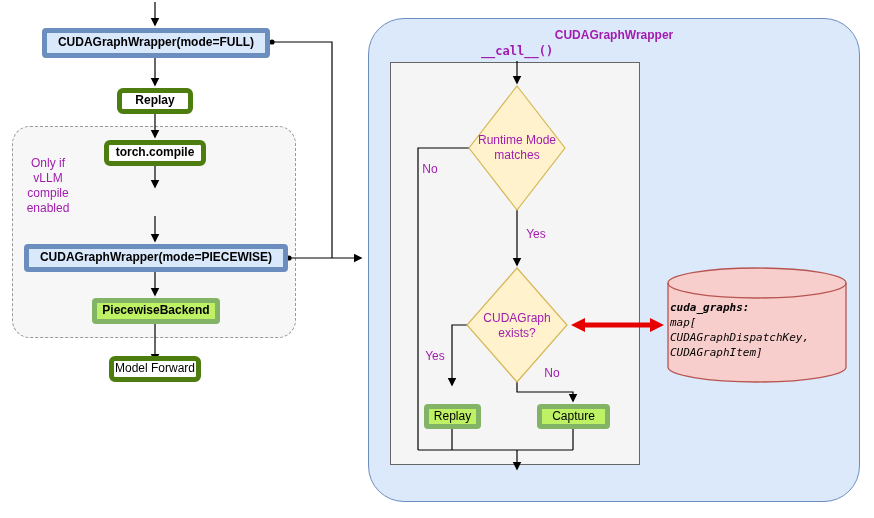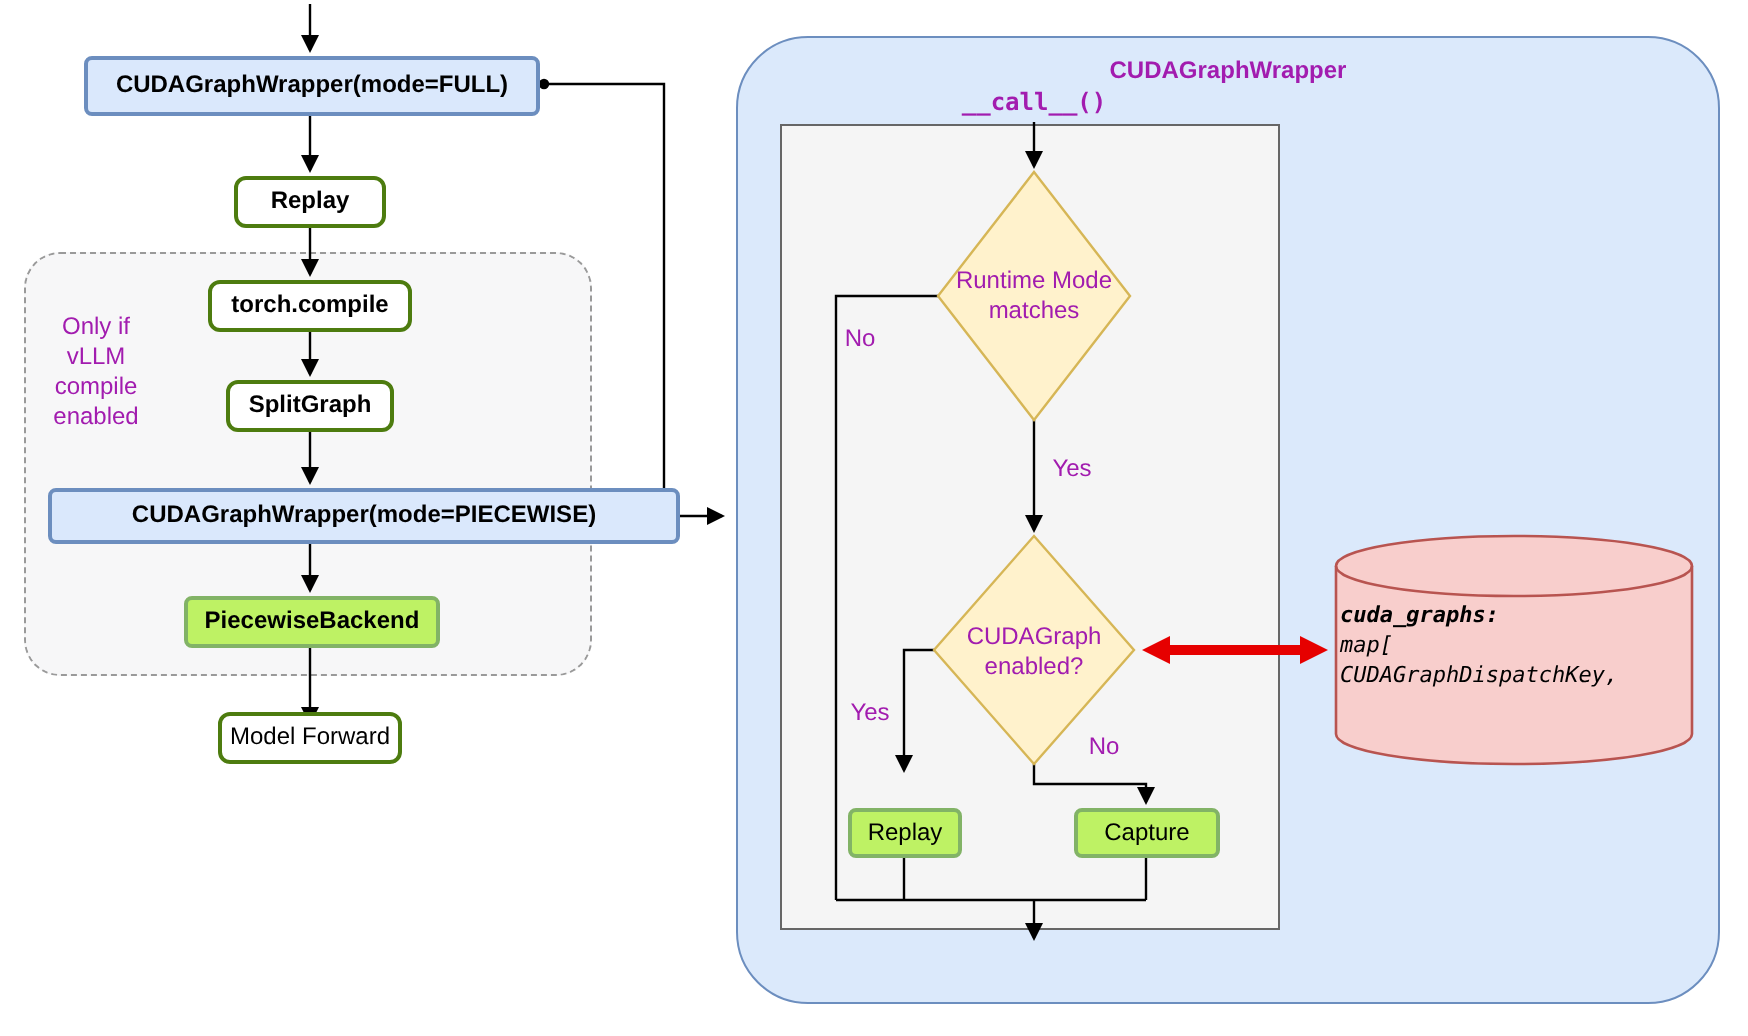--- a/index.html
+++ b/index.html
@@ -1,21 +1,21 @@
 <!DOCTYPE html>
 <html><head>
 <meta charset="utf-8">
 <style>
   * { margin:0; padding:0; box-sizing:border-box; }
   html,body { background:#ffffff; font-family:"Liberation Sans", sans-serif; }
   .stage { position:relative; width:874px; height:518px; background:#ffffff; overflow:hidden; }
   .node {
     position:absolute; display:flex; align-items:center; justify-content:center;
     text-align:center; font-size:12px; color:#000; background:#fff;
-    border:2px solid #4d7c0f; line-height:1.15;
+    border:5px solid #4d7c0f; line-height:1.15;
   }
   .bold { font-weight:bold; }
   .blue  { background:#dae8fc; border-color:#6c8ebf; }
   .green { background:#bef264; border-color:#82b366; }
   .r4 { border-radius:4px; } .r6 { border-radius:6px; }
   .dashed-group {
     position:absolute; background:#f7f7f8; border:1px dashed #9a9a9a; border-radius:18px;
   }
   .panel-blue {
     position:absolute; background:#dbe9fb; border:1px solid #6c8ebf; border-radius:36px;
@@ -102,47 +102,47 @@
 
   <div class="node bold r6" style="left:117px; top:88px; width:76px; height:26px;">Replay</div>
 
   <div class="label" style="left:14px; top:156px; width:68px;">Only if
 vLLM
 compile
 enabled</div>
 
   <div class="node bold r6" style="left:104px; top:140px; width:102px; height:26px;">torch.compile</div>
 
-  <div class="node bold r6" style="left:113px; top:190px; width:84px; height:26px;">SplitGraph</div>
 
-  <div class="node blue bold r4" style="left:24px; top:244px; width:316px; height:28px;">CUDAGraphWrapper(mode=PIECEWISE)</div>
+  <div class="node blue bold r4" style="left:24px; top:244px; width:264px; height:28px;">CUDAGraphWrapper(mode=PIECEWISE)</div>
 
   <div class="node green bold r4" style="left:92px; top:298px; width:128px; height:26px;">PiecewiseBackend</div>
 
   <div class="node r6" style="left:109px; top:356px; width:92px; height:26px;">Model Forward</div>
 
   <div class="label bold mono" style="left:467px; top:44px; width:100px;">__call__()</div>
 
   <div class="label" style="left:469px; top:133px; width:96px;">Runtime Mode
 matches</div>
 
   <div class="label" style="left:416px; top:162px; width:28px;">No</div>
 
   <div class="label" style="left:521px; top:227px; width:30px;">Yes</div>
 
   <div class="label" style="left:467px; top:311px; width:100px;">CUDAGraph
-enabled?</div>
+exists?</div>
 
   <div class="label" style="left:420px; top:349px; width:30px;">Yes</div>
 
   <div class="label" style="left:538px; top:366px; width:28px;">No</div>
 
   <div class="node green r4" style="left:424px; top:404px; width:57px; height:25px;text-align:right;">Replay</div>
 
   <div class="node green r4" style="left:537px; top:404px; width:73px; height:25px;">Capture</div>
 
   <div class="dstext mono" style="left:670px; top:301px; width:176px;">
     <span class="bold">cuda_graphs:</span>
     <span>map[</span>
     <span>CUDAGraphDispatchKey,</span>
+    <span>CUDAGraphItem]</span>
   </div>
 
 </div>
 
 </body></html>

